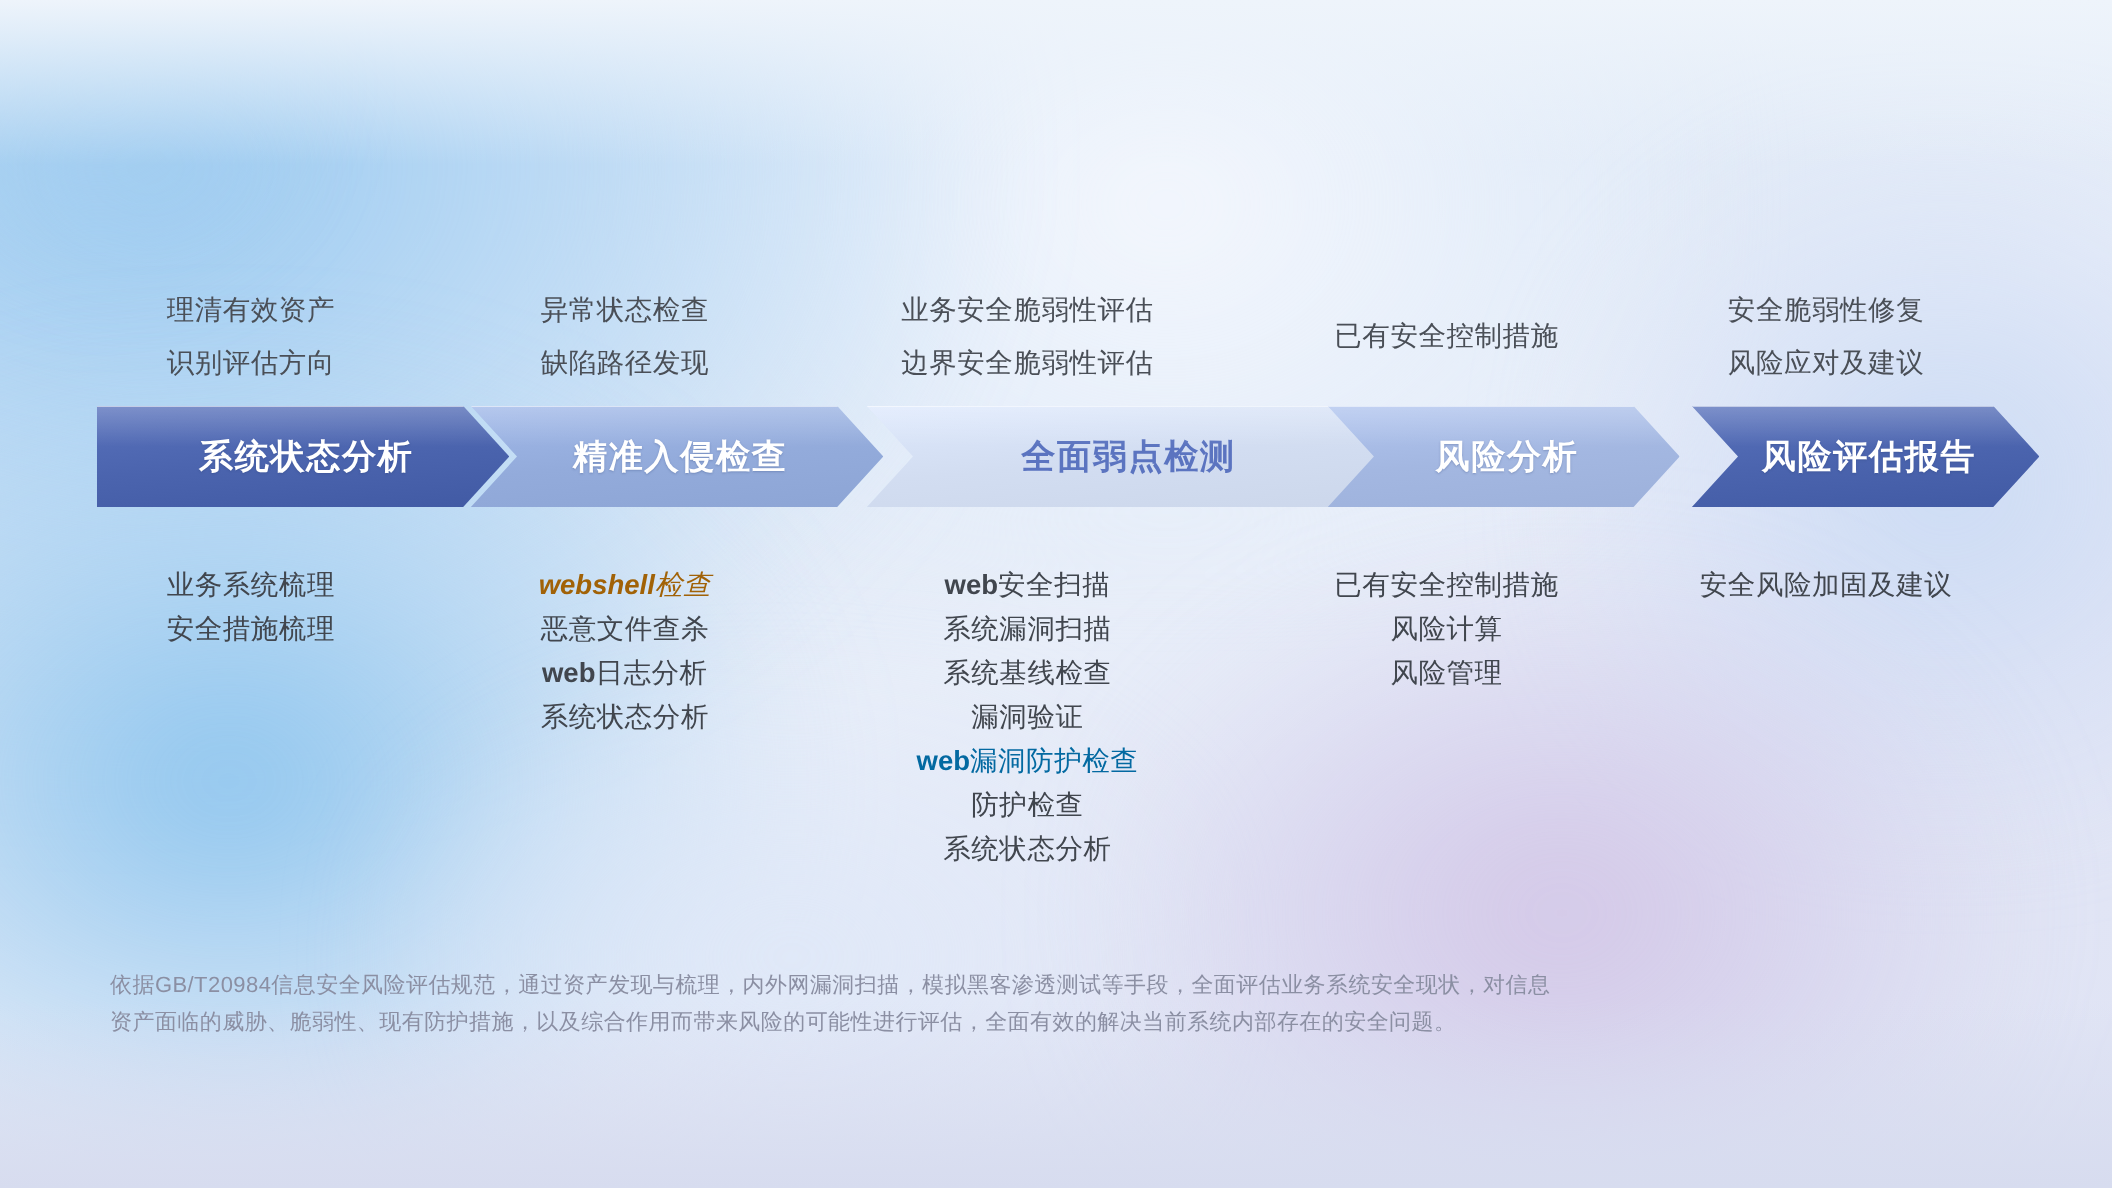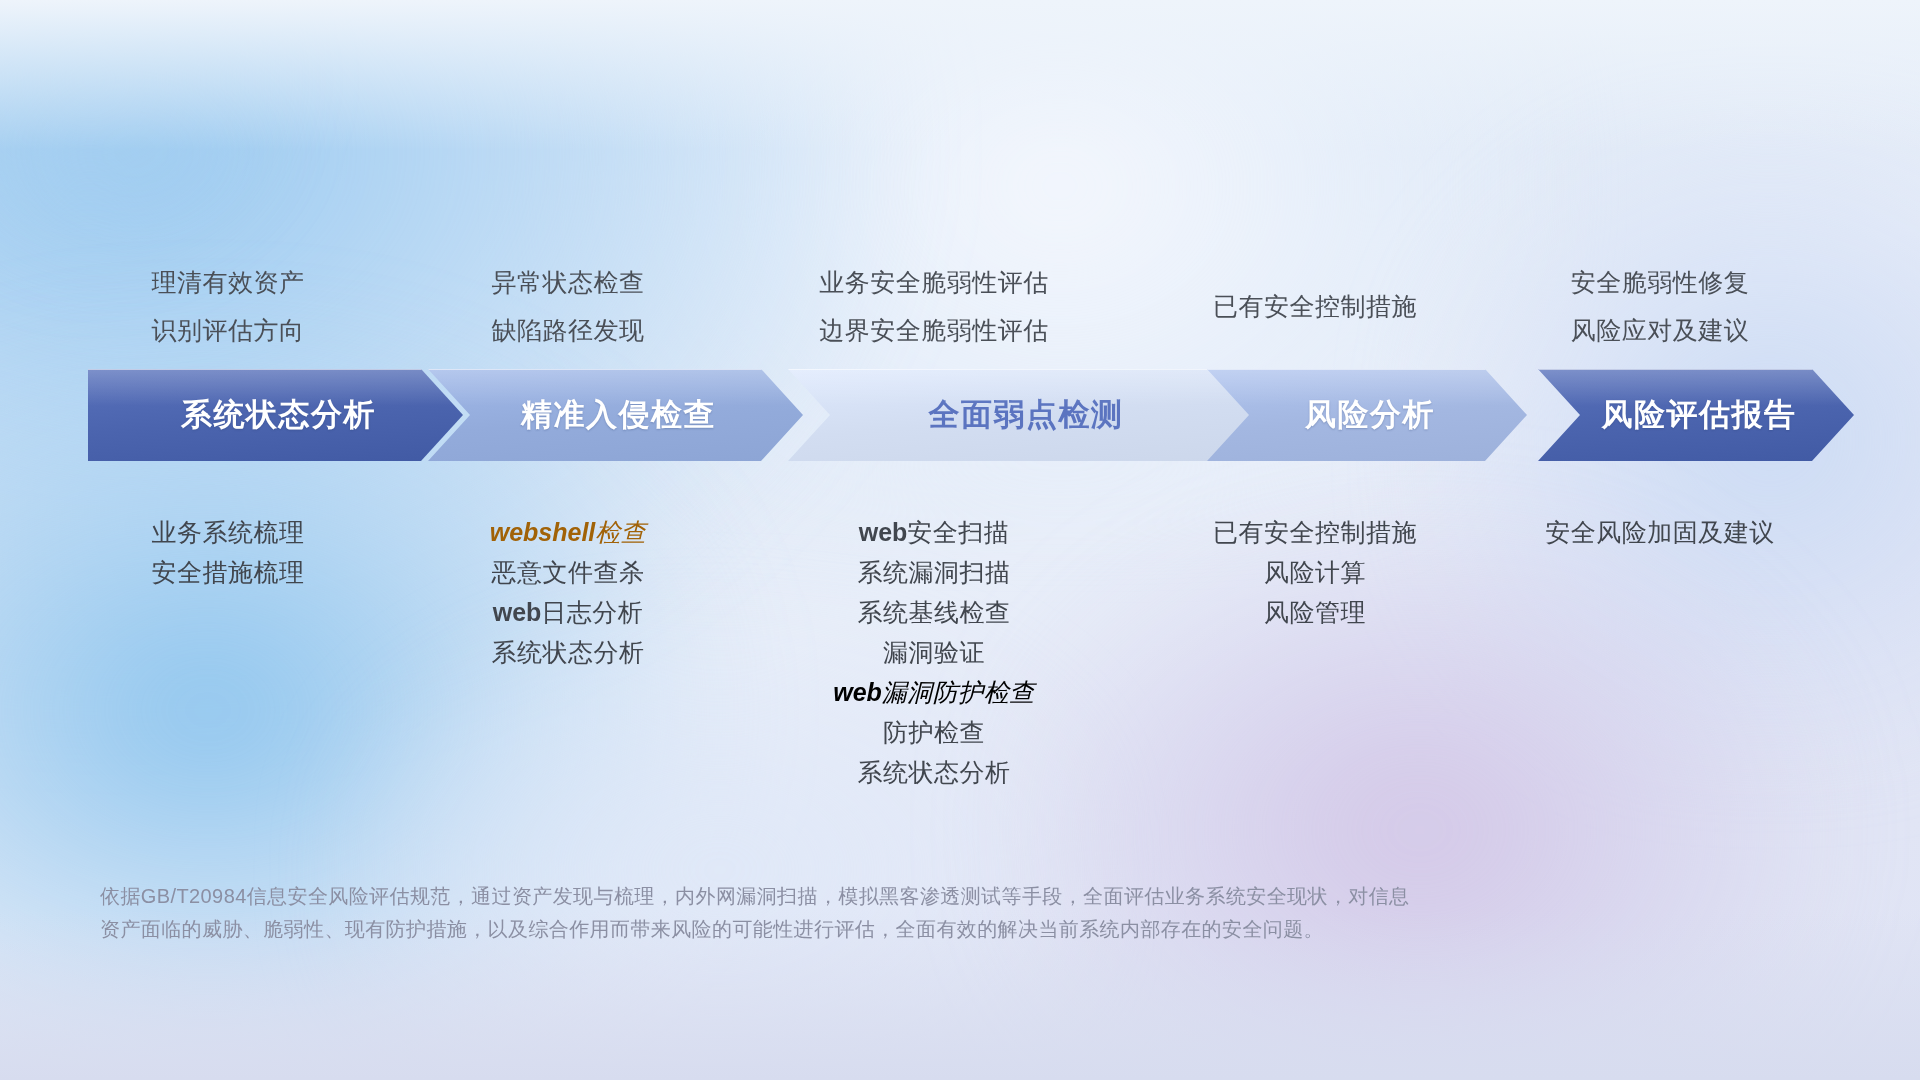--- a/index.html
+++ b/index.html
@@ -197,21 +197,21 @@
         <div class="line" style="color: #a16207; font-style: italic;"><span class="en">webshell</span><span>检查</span></div>
         <div class="line" style="color: rgb(65, 70, 78);">恶意文件查杀</div>
         <div class="line" style="color: rgb(65, 70, 78);"><span class="en">web</span><span>日志分析</span></div>
         <div class="line" style="color: rgb(65, 70, 78);">系统状态分析</div>
       </div>
       <div class="bot-lines" style="left: 634px; top: 512px; width: 600px; text-align: center;">
         <div class="line" style="color: rgb(65, 70, 78);"><span class="en">web</span><span>安全扫描</span></div>
         <div class="line" style="color: rgb(65, 70, 78);">系统漏洞扫描</div>
         <div class="line" style="color: rgb(65, 70, 78);">系统基线检查</div>
         <div class="line" style="color: rgb(65, 70, 78);">漏洞验证</div>
-        <div class="line" style="color: #000000; font-style: italic;"><span class="en">web</span><span>漏洞防护检查</span></div>
+        <div class="line" style="color: #0369a1;"><span class="en">web</span><span>漏洞防护检查</span></div>
         <div class="line" style="color: rgb(65, 70, 78);">防护检查</div>
         <div class="line" style="color: rgb(65, 70, 78);">系统状态分析</div>
       </div>
       <div class="bot-lines" style="left: 1015px; top: 512px; width: 600px; text-align: center;">
         <div class="line" style="color: rgb(65, 70, 78);">已有安全控制措施</div>
         <div class="line" style="color: rgb(65, 70, 78);">风险计算</div>
         <div class="line" style="color: rgb(65, 70, 78);">风险管理</div>
       </div>
       <div class="bot-lines" style="left: 1360px; top: 512px; width: 600px; text-align: center;">
         <div class="line" style="color: rgb(65, 70, 78);">安全风险加固及建议</div>

